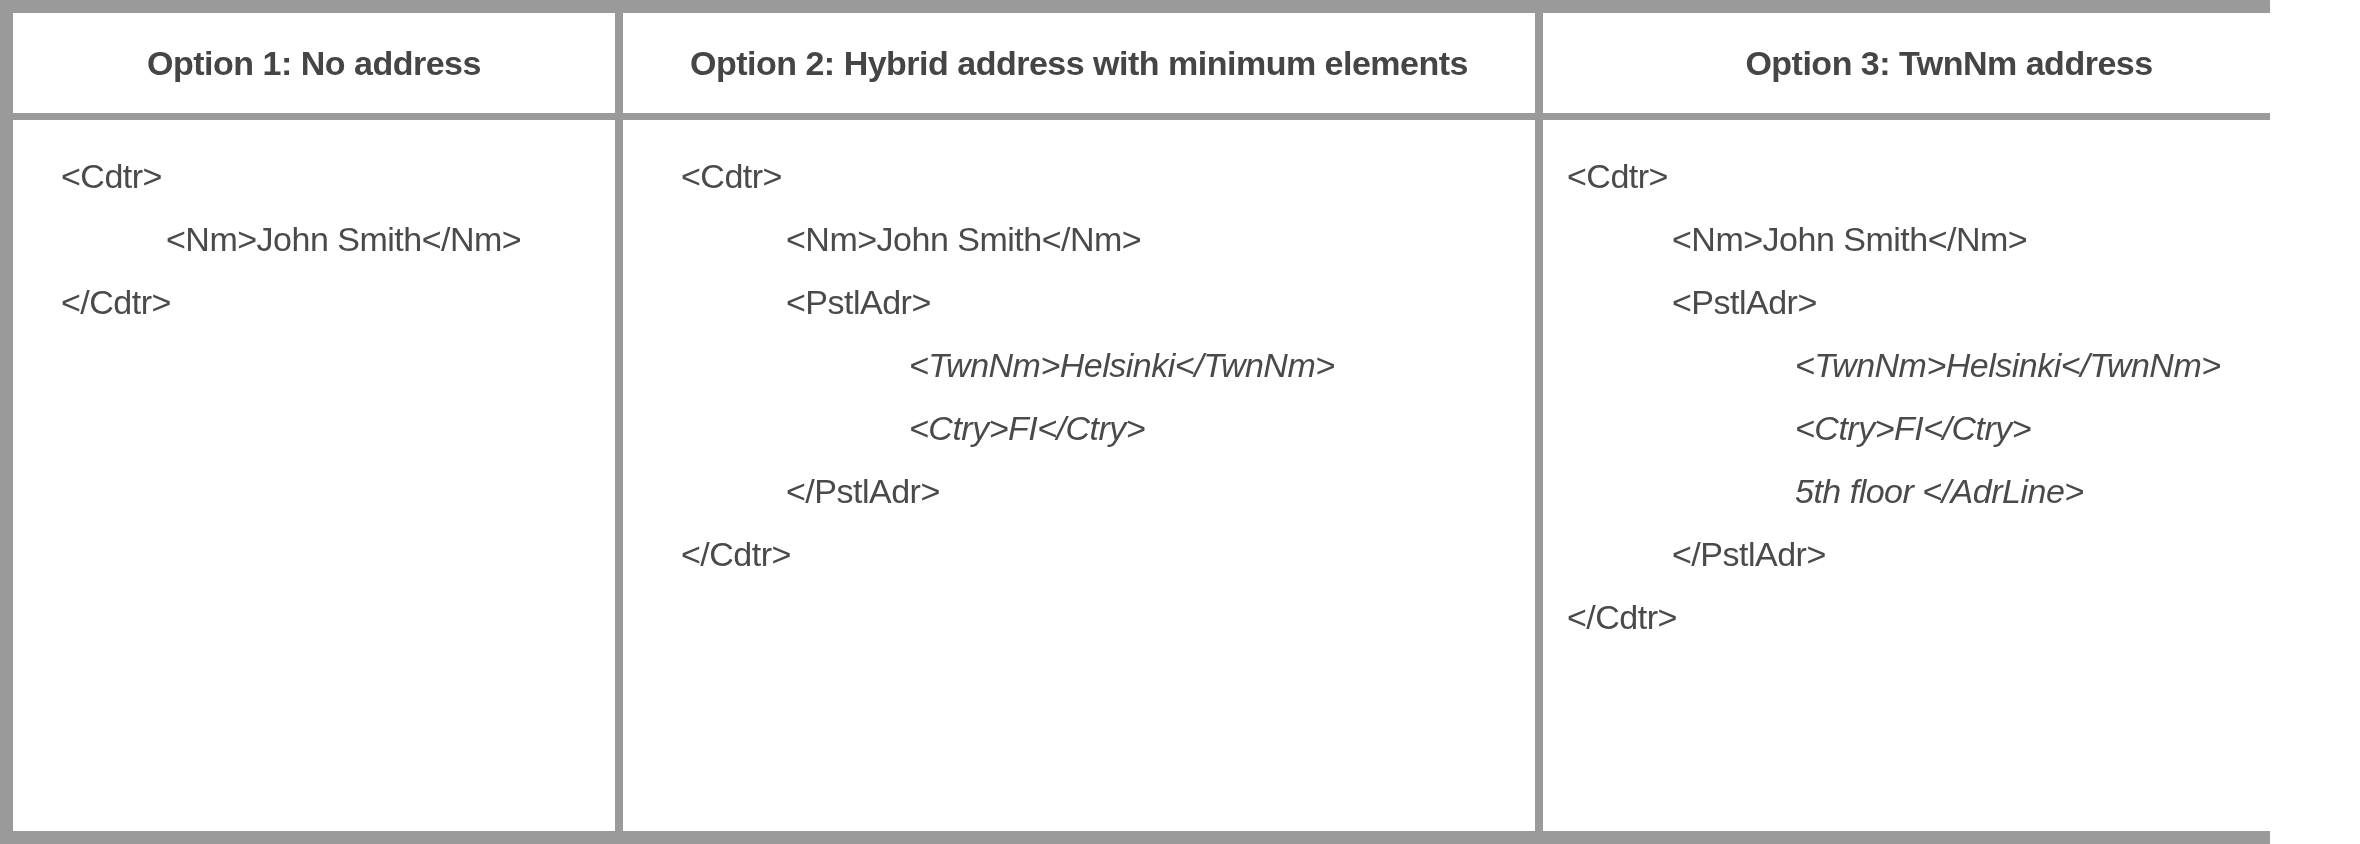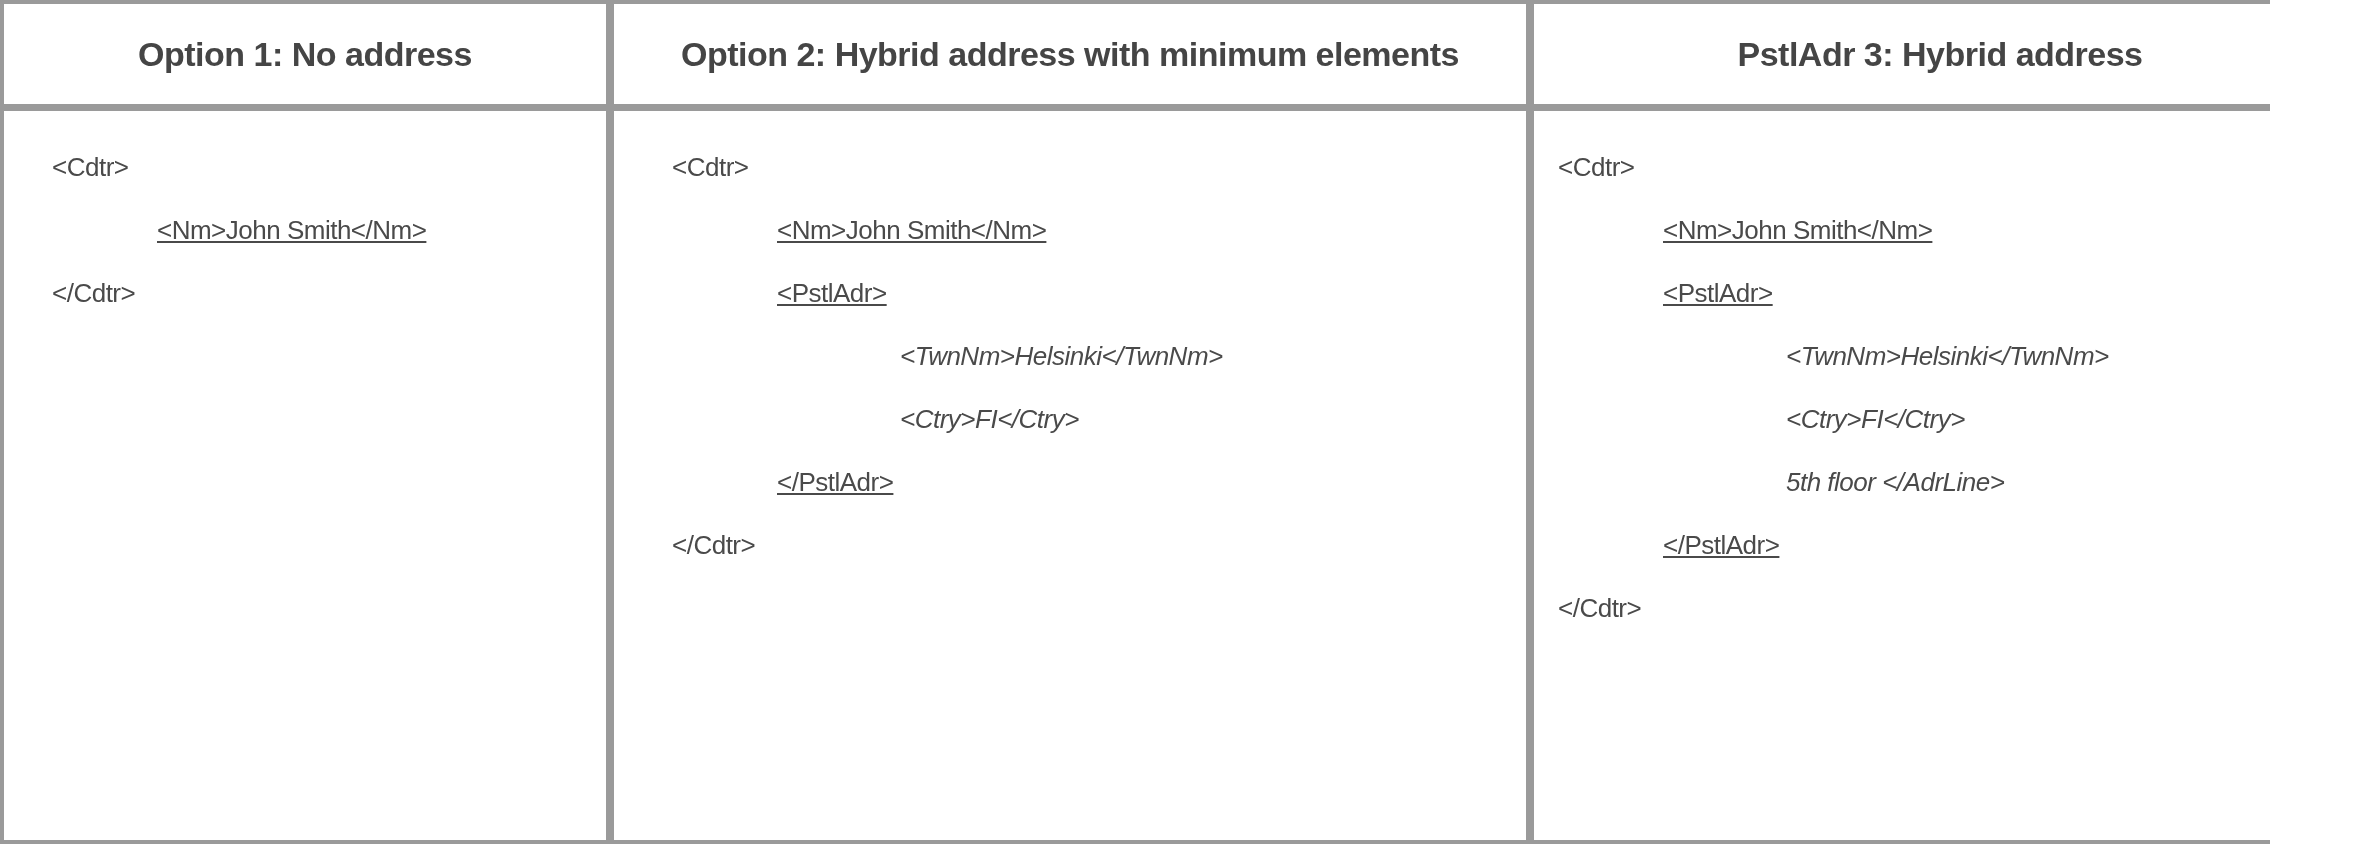--- a/index.html
+++ b/index.html
@@ -7,21 +7,21 @@
     --text-color:#4a4a4a;
     --bg-color:#ffffff;
   }
   *{margin:0;padding:0;box-sizing:border-box;}
   html,body{width:2360px;height:844px;background:#fff;}
   body{font-family:"Liberation Sans", sans-serif;}
 
   .table-wrap{
     width:2270px;height:844px;
     background:var(--border-color);
-    padding:4px;
+    padding:13px;
     display:grid;
     grid-template-columns:602px 912px 812px;
     grid-template-rows:100px 1fr;
     column-gap:8px;
     row-gap:7px;
   }
   .cell{
     background:var(--bg-color);
     color:var(--text-color);
   }
@@ -29,43 +29,43 @@
     display:flex;
     align-items:center;
     justify-content:center;
     font-size:34px;
     font-weight:bold;
     letter-spacing:-0.5px;
     color:#454545;
   }
   .code-cell{
     padding-top:25px;
-    font-size:26px;
+    font-size:34px;
     letter-spacing:-0.5px;
     line-height:63px;
     overflow:hidden;
   }
   .code-cell.col-0{padding-left:48px;}
   .code-cell.col-1{padding-left:58px;}
   .code-cell.col-2{padding-left:24px;}
   .code-line{white-space:pre;}
   .code-line.indent-0{padding-left:0;}
-  .code-line.indent-1{padding-left:105px;text-decoration:underline;}
+  .code-line.indent-1{padding-left:105px;}
   .code-line.indent-2{padding-left:228px;font-style:italic;}
 </style>
 </head>
 <body>
 
 <div class="table-wrap">
 
   <div class="cell header-cell">Option 1: No address</div>
 
   <div class="cell header-cell">Option 2: Hybrid address with minimum elements</div>
 
-  <div class="cell header-cell">PstlAdr 3: Hybrid address</div>
+  <div class="cell header-cell">Option 3: TwnNm address</div>
 
   <div class="cell code-cell col-0">
       <div class="code-line indent-0">&lt;Cdtr&gt;</div>
       <div class="code-line indent-1">&lt;Nm&gt;John Smith&lt;/Nm&gt;</div>
       <div class="code-line indent-0">&lt;/Cdtr&gt;</div>
     </div>
 
   <div class="cell code-cell col-1">
       <div class="code-line indent-0">&lt;Cdtr&gt;</div>
       <div class="code-line indent-1">&lt;Nm&gt;John Smith&lt;/Nm&gt;</div>

